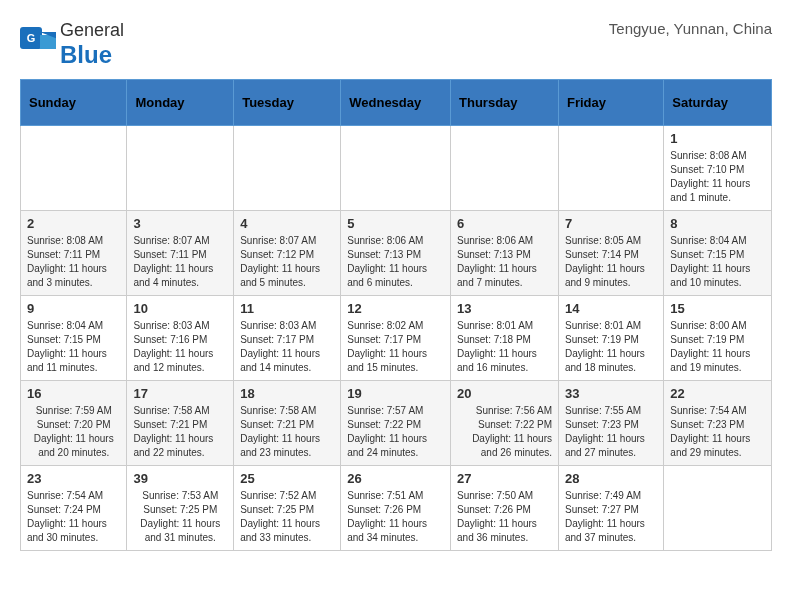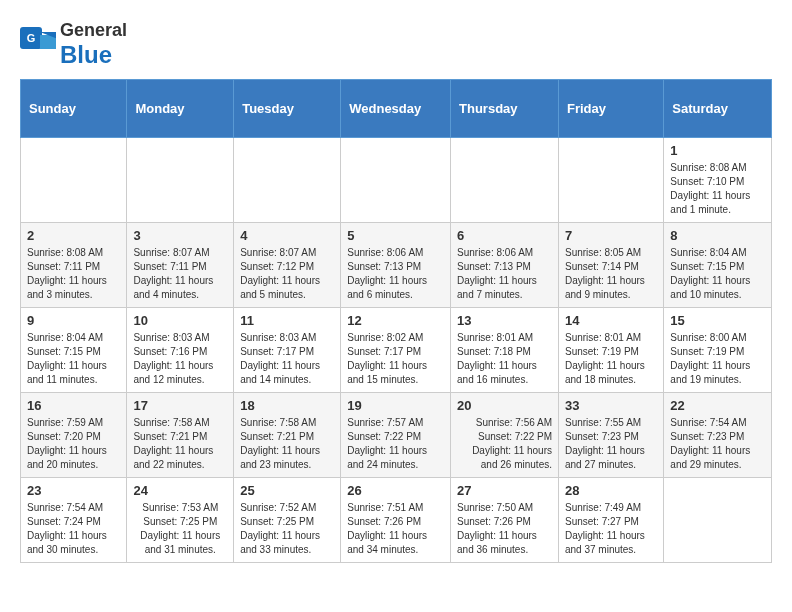--- a/index.html
+++ b/index.html
@@ -33,24 +33,24 @@
       font-size: 15px;
       color: #555;
     }
     .calendar {
       width: 100%;
       border-collapse: collapse;
       border: 1px solid #ccc;
     }
     .calendar th {
       background-color: #3a7abf;
-      color: #ffffff;
+      color: #000000;
       font-size: 13px;
       font-weight: bold;
-      padding: 21px 8px;
+      padding: 15px 8px;
       text-align: left;
       border: 1px solid #5a9ad4;
     }
     .calendar td {
       border: 1px solid #ccc;
       vertical-align: top;
       padding: 5px 6px;
       width: 113px;
       min-height: 80px;
       background: #fff;
@@ -79,26 +79,27 @@
 <div class="header-area">
   <div class="logo">
     <div style="display:flex; align-items:center; gap:4px;">
       <svg width="36" height="36" viewBox="0 0 36 36">
         <rect x="0" y="0" width="22" height="22" rx="3" fill="#1a6fbc"></rect>
         <text x="11" y="15" text-anchor="middle" fill="white" font-size="11" font-weight="bold">G</text>
         <polygon points="20,8 36,8 36,22 20,22" fill="#3a9ad4"></polygon>
         <polygon points="20,5 38,5 38,12" fill="#1a6fbc"></polygon>
       </svg>
       <div>
-        <span style="font-size:18px; font-weight:bold; color:#333;">General</span><br>
+        <span style="font-size:18px; font-weight:normal; color:#333;">General</span><br>
         <span style="font-size:24px; font-weight:bold; color:#1a6fbc;">Blue</span>
       </div>
     </div>
   </div>
   <div class="title-area">
+    <div class="subtitle">Tengyue, Yunnan, China</div>
   </div>
 </div>
 
 <table class="calendar">
   <thead>
     <tr>
     <th>Sunday</th>
         <th>Monday</th>
         <th>Tuesday</th>
         <th>Wednesday</th>
@@ -221,21 +222,21 @@
           <div class="day-number">15</div>
           <div class="day-info" style="white-space: pre-line;">Sunrise: 8:00 AM
 Sunset: 7:19 PM
 Daylight: 11 hours
 and 19 minutes.</div>
         </td>
       </tr>
       <tr>
         <td>
           <div class="day-number">16</div>
-          <div class="day-info" style="white-space: pre-line;">Sunrise: 7:59 AM
+          <div class="day-info" style="white-space: pre-line; text-align: center;">Sunrise: 7:59 AM
 Sunset: 7:20 PM
 Daylight: 11 hours
 and 20 minutes.</div>
         </td>
         <td>
           <div class="day-number">17</div>
           <div class="day-info" style="white-space: pre-line;">Sunrise: 7:58 AM
 Sunset: 7:21 PM
 Daylight: 11 hours
 and 22 minutes.</div>
@@ -278,21 +279,21 @@
       </tr>
       <tr>
         <td>
           <div class="day-number">23</div>
           <div class="day-info" style="white-space: pre-line;">Sunrise: 7:54 AM
 Sunset: 7:24 PM
 Daylight: 11 hours
 and 30 minutes.</div>
         </td>
         <td>
-          <div class="day-number">24</div>
+          <div class="day-number">39</div>
           <div class="day-info" style="white-space: pre-line; text-align: center;">Sunrise: 7:53 AM
 Sunset: 7:25 PM
 Daylight: 11 hours
 and 31 minutes.</div>
         </td>
         <td>
           <div class="day-number">25</div>
           <div class="day-info" style="white-space: pre-line;">Sunrise: 7:52 AM
 Sunset: 7:25 PM
 Daylight: 11 hours

